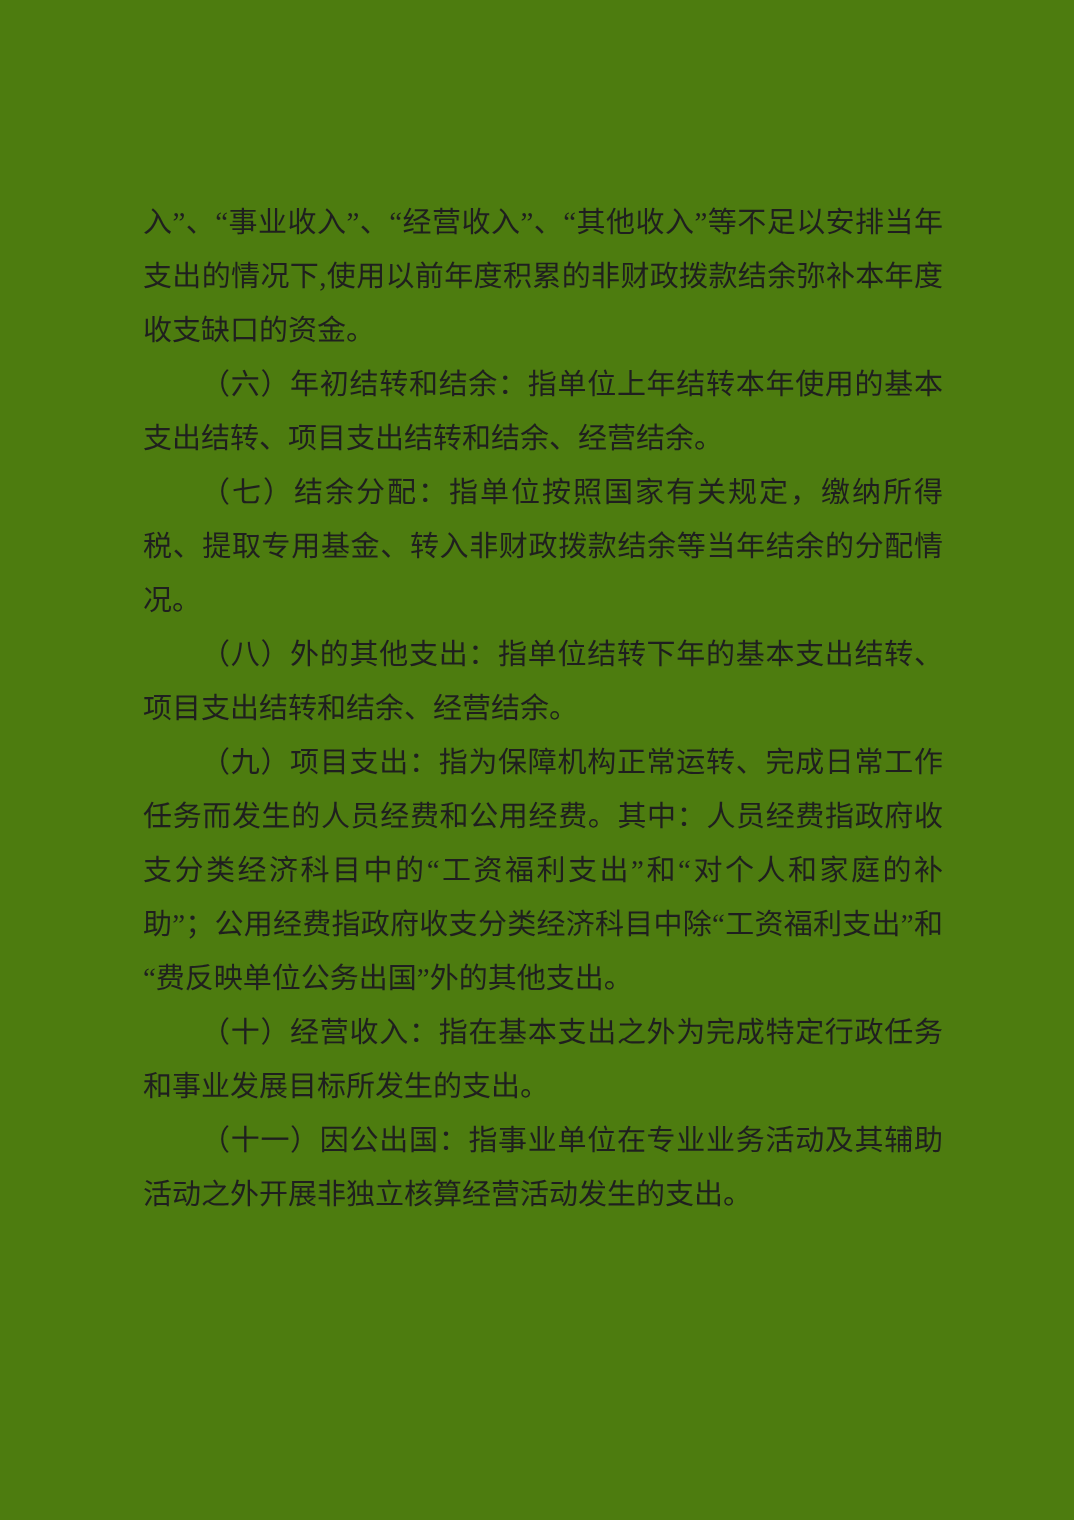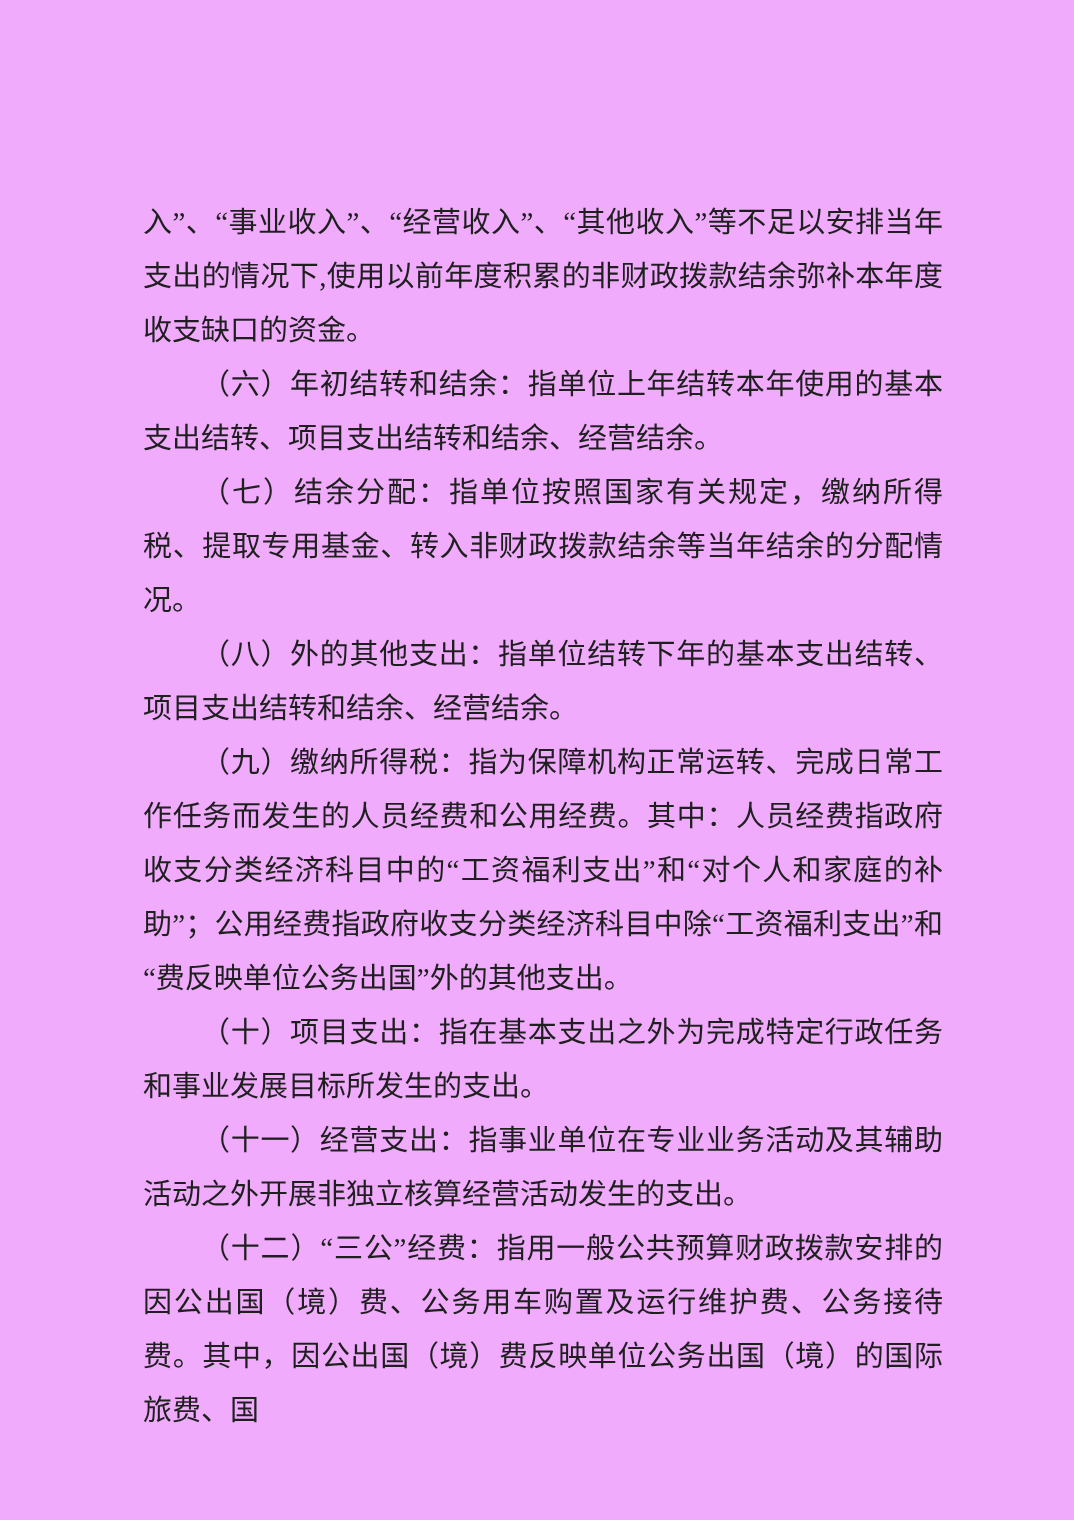--- a/index.html
+++ b/index.html
@@ -11,21 +11,21 @@
     width: 1074px;
     height: 1520px;
     overflow: hidden;
     position: relative;
   }
   .page {
     box-sizing: border-box;
     width: 1074px;
     height: 1520px;
     padding: 195px 131px 0 143px;
-    background: #f0abfc;
+    background: #4d7c0f;
   }
   .para {
     margin: 0;
     font-family: "Liberation Serif", "DejaVu Serif", serif;
     font-size: 29px;
     line-height: 54px;
     color: #1f1f1f;
     text-align: justify;
     text-justify: inter-ideograph;
     word-break: break-all;
@@ -43,21 +43,20 @@
 <div class="page">
 
   <p class="para"><span class="para-heading"></span><span class="para-body">入”、“事业收入”、“经营收入”、“其他收入”等不足以安排当年支出的情况下,使用以前年度积累的非财政拨款结余弥补本年度收支缺口的资金。</span></p>
 
   <p class="para indented"><span class="para-heading">（六）年初结转和结余：</span><span class="para-body">指单位上年结转本年使用的基本支出结转、项目支出结转和结余、经营结余。</span></p>
 
   <p class="para indented"><span class="para-heading">（七）结余分配：</span><span class="para-body">指单位按照国家有关规定，缴纳所得税、提取专用基金、转入非财政拨款结余等当年结余的分配情况。</span></p>
 
   <p class="para indented"><span class="para-heading">（八）外的其他支出：</span><span class="para-body">指单位结转下年的基本支出结转、项目支出结转和结余、经营结余。</span></p>
 
-  <p class="para indented"><span class="para-heading">（九）缴纳所得税：</span><span class="para-body">指为保障机构正常运转、完成日常工作任务而发生的人员经费和公用经费。其中：人员经费指政府收支分类经济科目中的“工资福利支出”和“对个人和家庭的补助”；公用经费指政府收支分类经济科目中除“工资福利支出”和“费反映单位公务出国”外的其他支出。</span></p>
+  <p class="para indented"><span class="para-heading">（九）项目支出：</span><span class="para-body">指为保障机构正常运转、完成日常工作任务而发生的人员经费和公用经费。其中：人员经费指政府收支分类经济科目中的“工资福利支出”和“对个人和家庭的补助”；公用经费指政府收支分类经济科目中除“工资福利支出”和“费反映单位公务出国”外的其他支出。</span></p>
 
-  <p class="para indented"><span class="para-heading">（十）项目支出：</span><span class="para-body">指在基本支出之外为完成特定行政任务和事业发展目标所发生的支出。</span></p>
+  <p class="para indented"><span class="para-heading">（十）经营收入：</span><span class="para-body">指在基本支出之外为完成特定行政任务和事业发展目标所发生的支出。</span></p>
 
-  <p class="para indented"><span class="para-heading">（十一）经营支出：</span><span class="para-body">指事业单位在专业业务活动及其辅助活动之外开展非独立核算经营活动发生的支出。</span></p>
+  <p class="para indented"><span class="para-heading">（十一）因公出国：</span><span class="para-body">指事业单位在专业业务活动及其辅助活动之外开展非独立核算经营活动发生的支出。</span></p>
 
-  <p class="para indented"><span class="para-heading">（十二）“三公”经费：</span><span class="para-body">指用一般公共预算财政拨款安排的因公出国（境）费、公务用车购置及运行维护费、公务接待费。其中，因公出国（境）费反映单位公务出国（境）的国际旅费、国</span></p>
 
 </div>
 
 </body></html>

